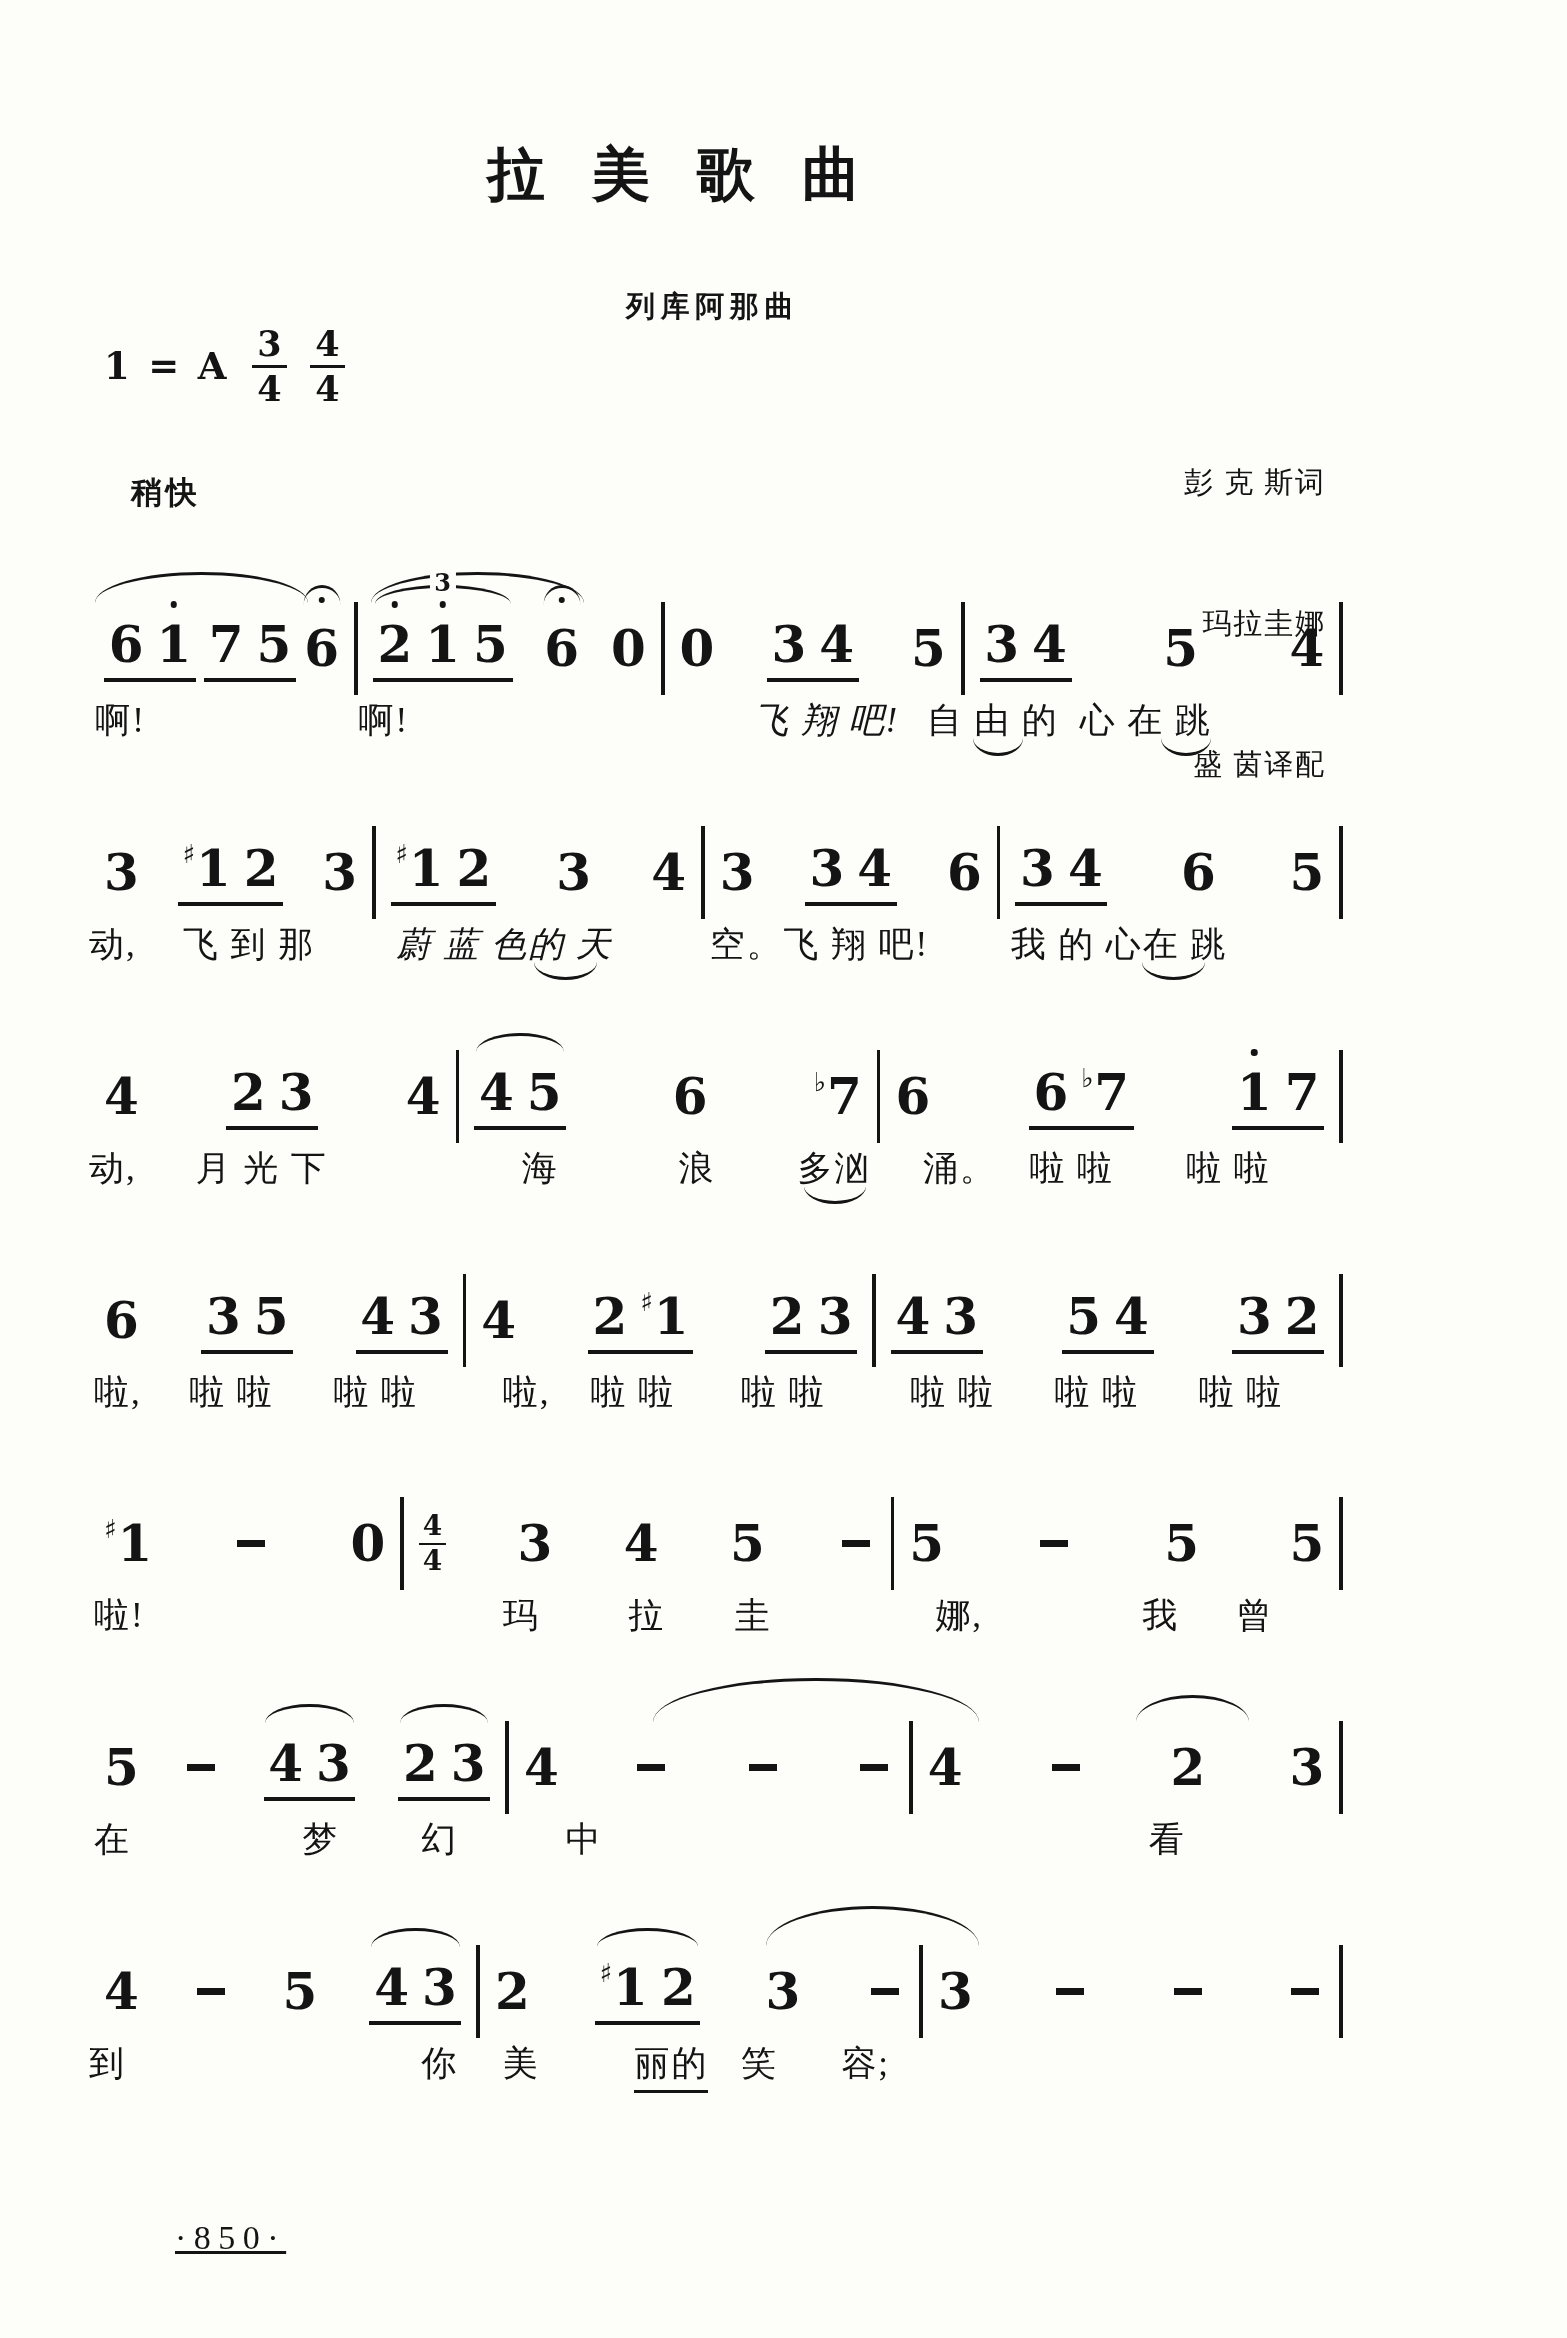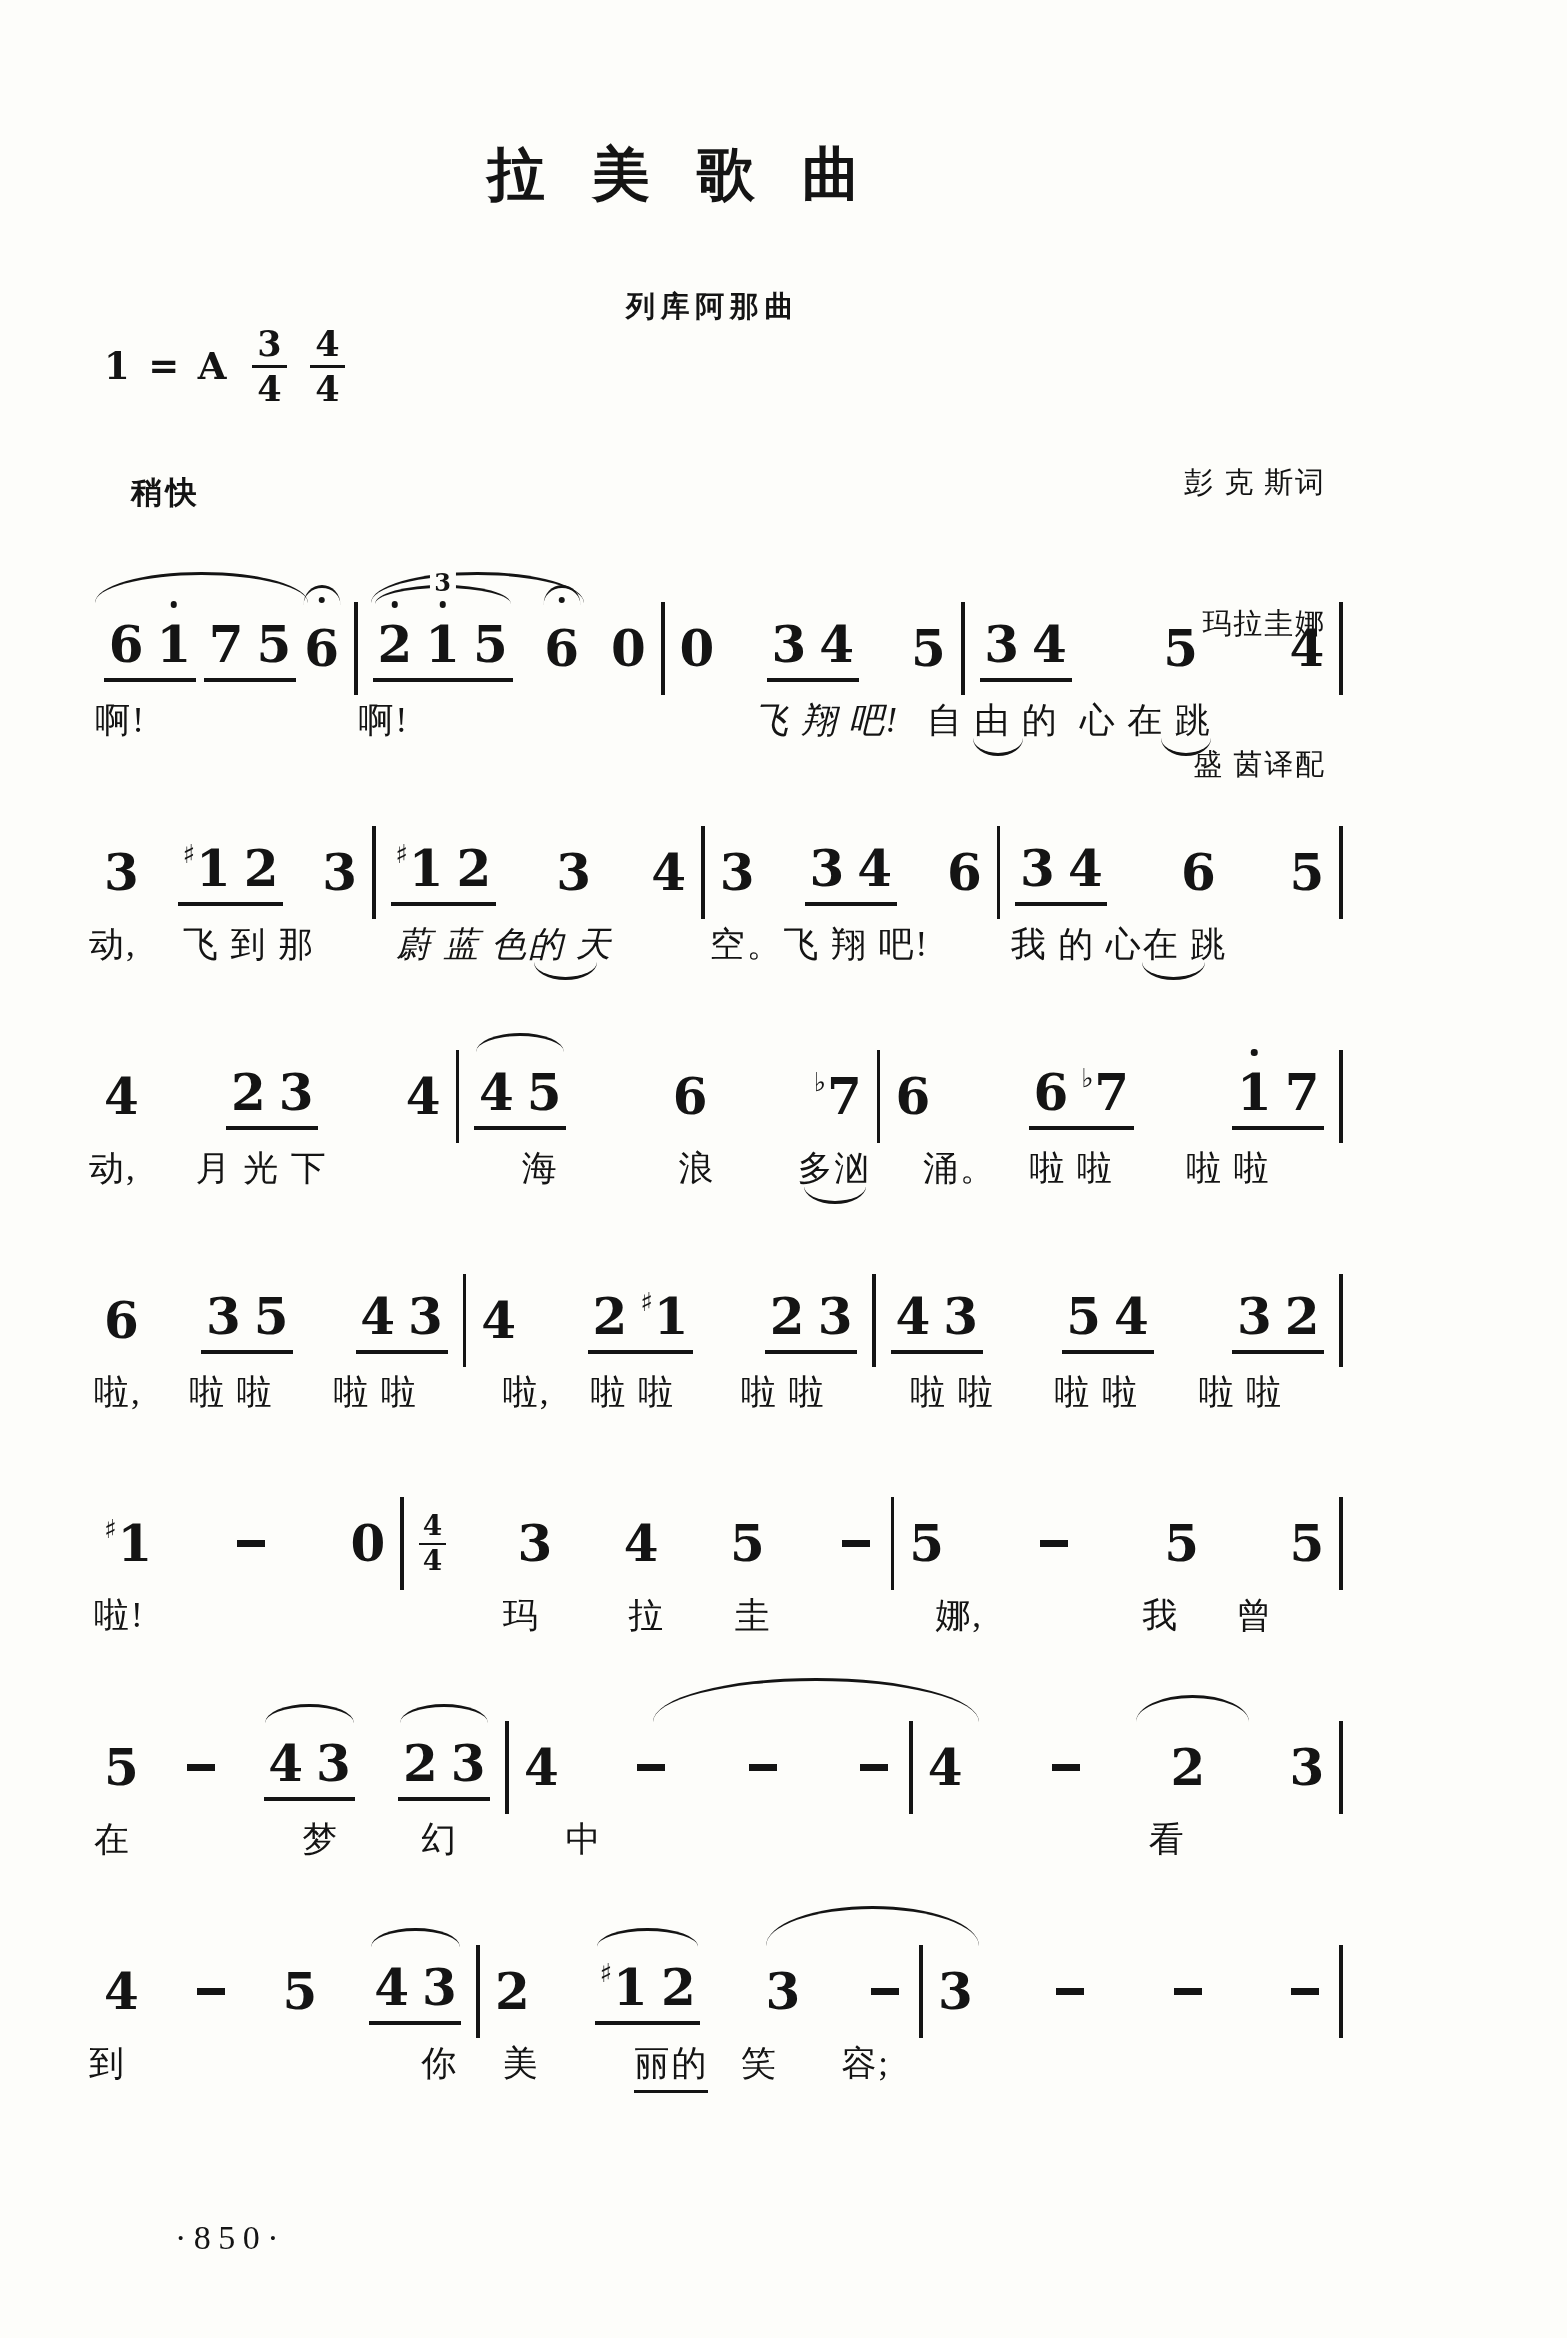--- a/index.html
+++ b/index.html
@@ -11,21 +11,21 @@
   }
   .title{position:absolute;left:487px;top:136px;font-size:58px;font-weight:700;letter-spacing:47px;white-space:pre;}
   .genre{position:absolute;left:626px;top:287px;font-size:29px;font-weight:700;letter-spacing:5.6px;}
   .keyrow{position:absolute;left:104px;top:326px;display:flex;align-items:center;gap:22.4px;}
   .keylabel{font:700 37px "DejaVu Serif",serif;letter-spacing:2.8px;}
   .frac{display:flex;flex-direction:column;align-items:center;font:700 35px "DejaVu Serif",serif;line-height:1;}
   .fnum{border-bottom:3.7px solid #141414;padding:0 5.6px 3.7px;}
   .fden{padding-top:3.7px;}
   .tempo{position:absolute;left:131px;top:472px;font-size:31px;font-weight:700;letter-spacing:3.7px;}
   .credits{position:absolute;right:241px;top:365px;text-align:right;font-size:29px;line-height:47px;letter-spacing:1.9px;white-space:pre;}
-  .pagenum{position:absolute;left:175px;top:2219px;font-size:34px;letter-spacing:7.5px;}
+  .pagenum{position:absolute;left:175px;top:2219px;font-size:34px;letter-spacing:7.5px;text-decoration:underline;}
 
   #score{position:absolute;left:89px;top:0;width:1254px;height:2339px;}
   .system{position:absolute;left:0;right:0;height:224px;}
   .arc-layer{position:absolute;top:0;left:0;right:0;height:48px;}
   .line-arc{position:absolute;bottom:3.7px;border-top:3.7px solid #141414;
     border-radius:50% 50% 0 0/100% 100% 0 0;}
   .notes-row{display:flex;align-items:center;height:97px;margin-top:41px;}
   .measure{display:flex;align-items:center;justify-content:space-between;
     padding:0 15px;flex-basis:0;min-width:0;}
   .bar{width:3.7px;height:93px;background:#141414;flex:none;}

